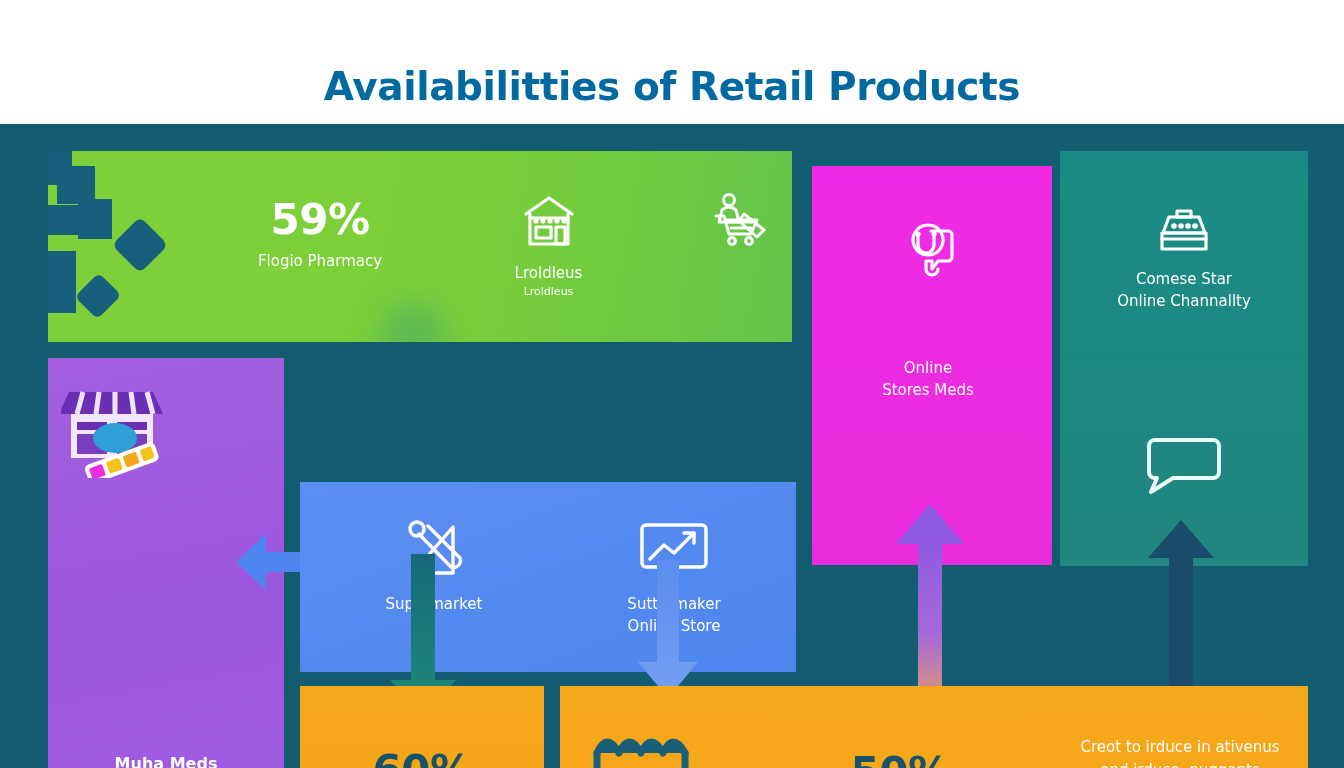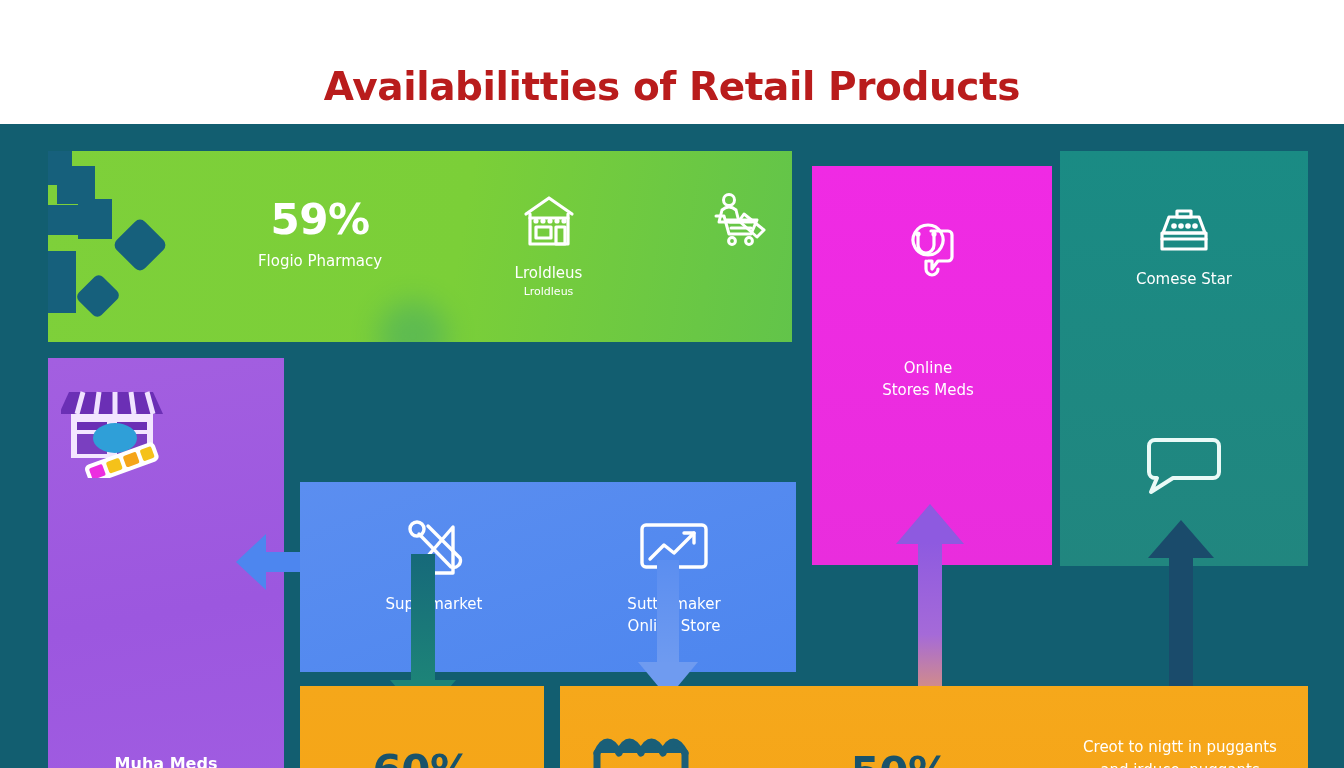--- a/index.html
+++ b/index.html
@@ -12,21 +12,21 @@
   #root { position: relative; width: 1344px; height: 768px; }
 
   
   .header {
     position: absolute; left: 0; top: 0; width: 1344px; height: 124px;
     background: #ffffff;
     display: flex; align-items: center; justify-content: center;
   }
   .header-title {
     font-size: 39px; font-weight: 800; letter-spacing: -0.4px;
-    color: #b91c1c;
+    color: #0369a1;
     font-family: "DejaVu Sans", "Liberation Sans", sans-serif;
     margin-top: 48px;
   }
 
   
   .canvas {
     position: absolute; left: 0; top: 124px; width: 1344px; height: 644px;
     background: #125e70;
     overflow: hidden;
   }
@@ -193,20 +193,21 @@
             <path d="M16 14 h30 l6 16 h-42 z"></path>
             <path d="M9 30 h44 v16 h-44 z"></path>
             <path d="M9 36 h44"></path>
             <circle cx="21" cy="23" r="2.8" fill="#ffffff" stroke="none"></circle>
             <circle cx="28" cy="23" r="2.8" fill="#ffffff" stroke="none"></circle>
             <circle cx="35" cy="23" r="2.8" fill="#ffffff" stroke="none"></circle>
             <circle cx="42" cy="23" r="2.8" fill="#ffffff" stroke="none"></circle>
           </svg>
         </div>
         <div class="cap" style="margin-top:8px;">Comese Star</div>
+        <div class="cap" style="margin-top:2px;">Online Channallty</div>
       </div>
 
       <div class="icon-wrap" style="position:absolute;left:0;top:278px;width:248px;height:70px;">
         <svg width="82" height="64" viewBox="0 0 82 64" fill="none" stroke="#eafaf7" stroke-width="4" stroke-linejoin="round" stroke-linecap="round">
           <path d="M12 8 h58 a6 6 0 0 1 6 6 v26 a6 6 0 0 1 -6 6 h-40 l-22 14 l6 -14 h-2 a6 6 0 0 1 -6 -6 v-26 a6 6 0 0 1 6 -6 z"></path>
         </svg>
       </div>
     </div>
 
     <div class="panel p-purple">
@@ -306,20 +307,20 @@
           <rect x="28" y="52" width="30" height="28" fill="#1a5f78" stroke="none"></rect>
           <rect x="68" y="52" width="22" height="24" fill="#1a5f78" stroke="none"></rect>
         </svg>
       </div>
 
       <div class="cell" style="left:240px;top:66px;width:200px;">
         <div class="pct dark">50%</div>
       </div>
 
       <div class="cell" style="left:500px;top:50px;width:240px;">
-        <div class="body-text">Creot to nigtt in puggants</div>
+        <div class="body-text">Creot to irduce in ativenus</div>
         <div class="body-text">and.irduce, puggants</div>
 
       </div>
     </div>
 
   </div>
 </div>
 
 </body></html>

